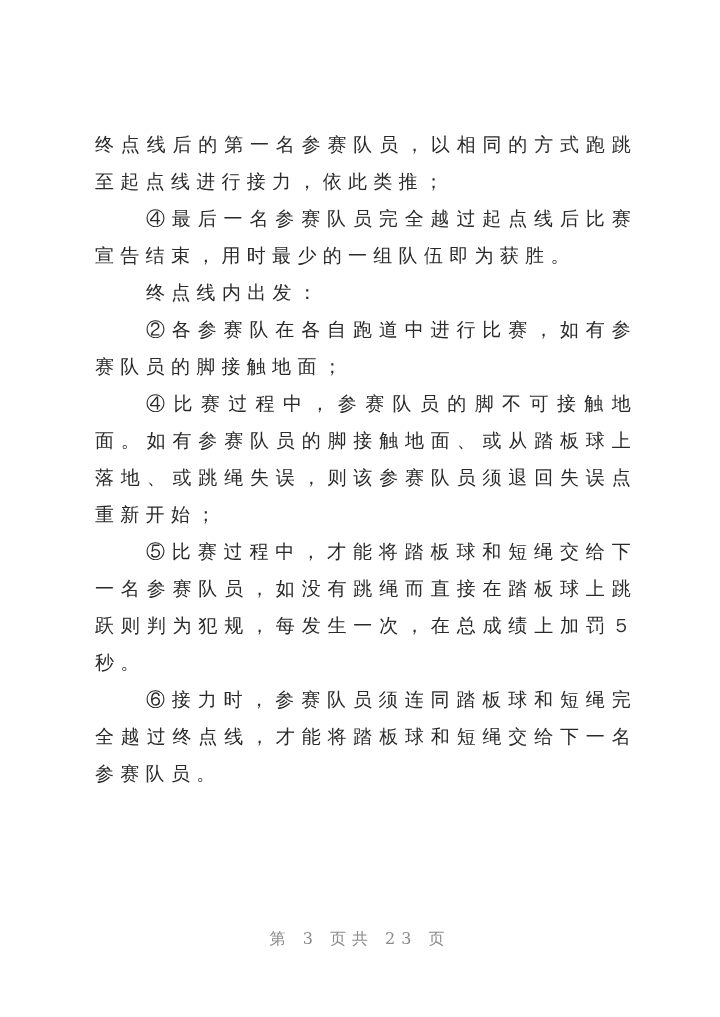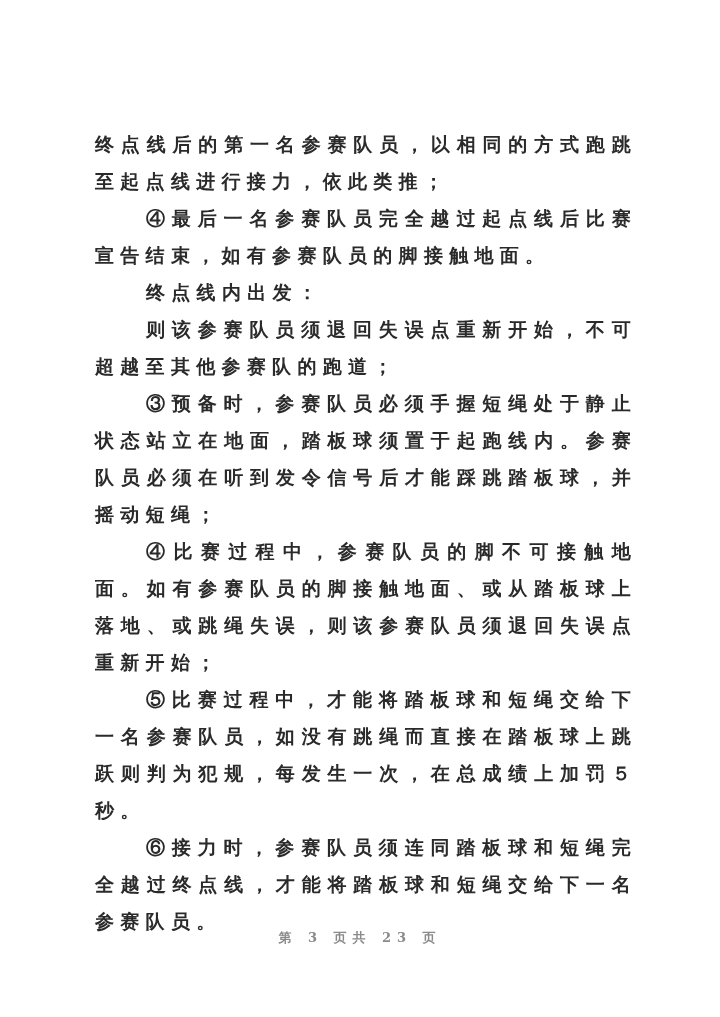--- a/index.html
+++ b/index.html
@@ -2,43 +2,42 @@
 <html><head>
 <meta charset="utf-8">
 <style>
   html, body { margin: 0; padding: 0; }
   body {
     width: 720px; height: 1017px; background: #ffffff;
     position: relative; overflow: hidden;
     font-family: "DejaVu Serif", "Liberation Serif", serif;
     color: #2a2a2a;
   }
-  .page { position: absolute; left: 0; top: 0; width: 720px; height: 1017px; font-weight: bold; }
+  .page { position: absolute; left: 0; top: 0; width: 720px; height: 1017px; }
   .content {
     position: absolute; left: 95px; top: 126px; width: 542px;
   }
   .para {
     margin: 0; font-size: 19px; line-height: 37px;
     letter-spacing: 6.3px; text-align: justify; text-align-last: left;
     word-break: break-all;
   }
   .indent { text-indent: 51px; }
   .footer {
     position: absolute; left: 0; top: 929px; width: 720px; text-align: center;
-    font-size: 13px; color: #8a8a8a; letter-spacing: 6px;
+    font-size: 16px; color: #8a8a8a; letter-spacing: 6px;
   }
 </style>
 </head>
 <body>
 
 <div class="page">
   <div class="content">
     <p class="para">终点线后的第一名参赛队员，以相同的方式跑跳至起点线进行接力，依此类推；</p>
-    <p class="para indent">④最后一名参赛队员完全越过起点线后比赛宣告结束，如有参赛队员的脚接触地面。</p>
+    <p class="para indent">④最后一名参赛队员完全越过起点线后比赛宣告结束，用时最少的一组队伍即为获胜。</p>
     <p class="para indent">终点线内出发：</p>
-    <p class="para indent">则该参赛队员须退回失误点重新开始，不可超越至其他参赛队的跑道；</p>
-    <p class="para indent">③预备时，参赛队员必须手握短绳处于静止状态站立在地面，踏板球须置于起跑线内。参赛队员必须在听到发令信号后才能踩跳踏板球，并摇动短绳；</p>
+    <p class="para indent">②各参赛队在各自跑道中进行比赛，如有参赛队员的脚接触地面；</p>
     <p class="para indent">④比赛过程中，参赛队员的脚不可接触地面。如有参赛队员的脚接触地面、或从踏板球上落地、或跳绳失误，则该参赛队员须退回失误点重新开始；</p>
     <p class="para indent">⑤比赛过程中，才能将踏板球和短绳交给下一名参赛队员，如没有跳绳而直接在踏板球上跳跃则判为犯规，每发生一次，在总成绩上加罚５秒。</p>
     <p class="para indent">⑥接力时，参赛队员须连同踏板球和短绳完全越过终点线，才能将踏板球和短绳交给下一名参赛队员。</p>
   </div>
   <div class="footer">第 3 页共 23 页</div>
 </div>
 
 </body></html>

